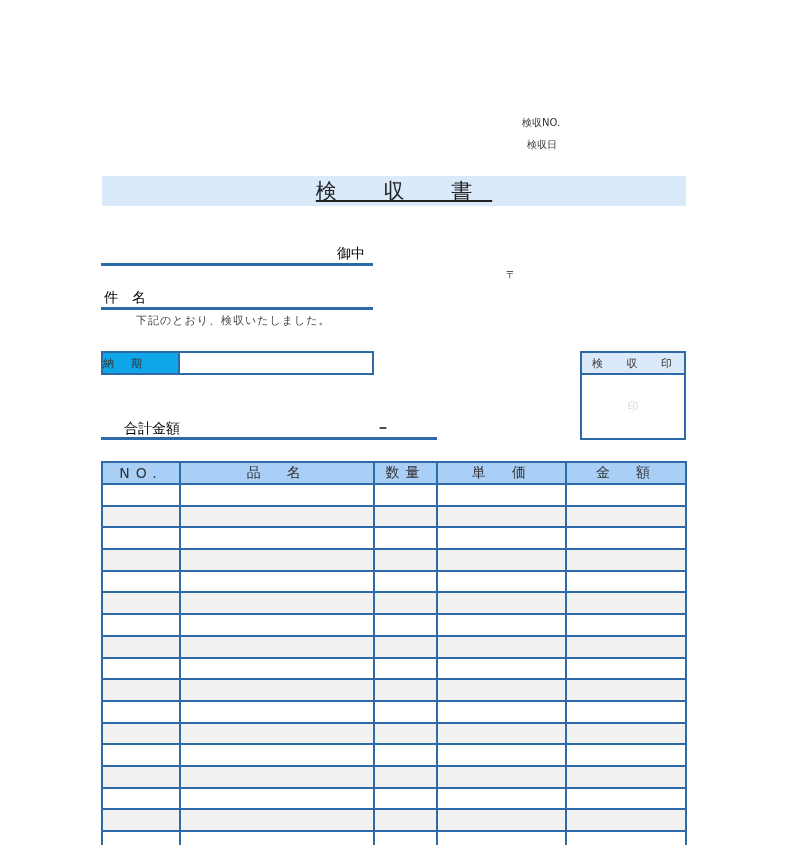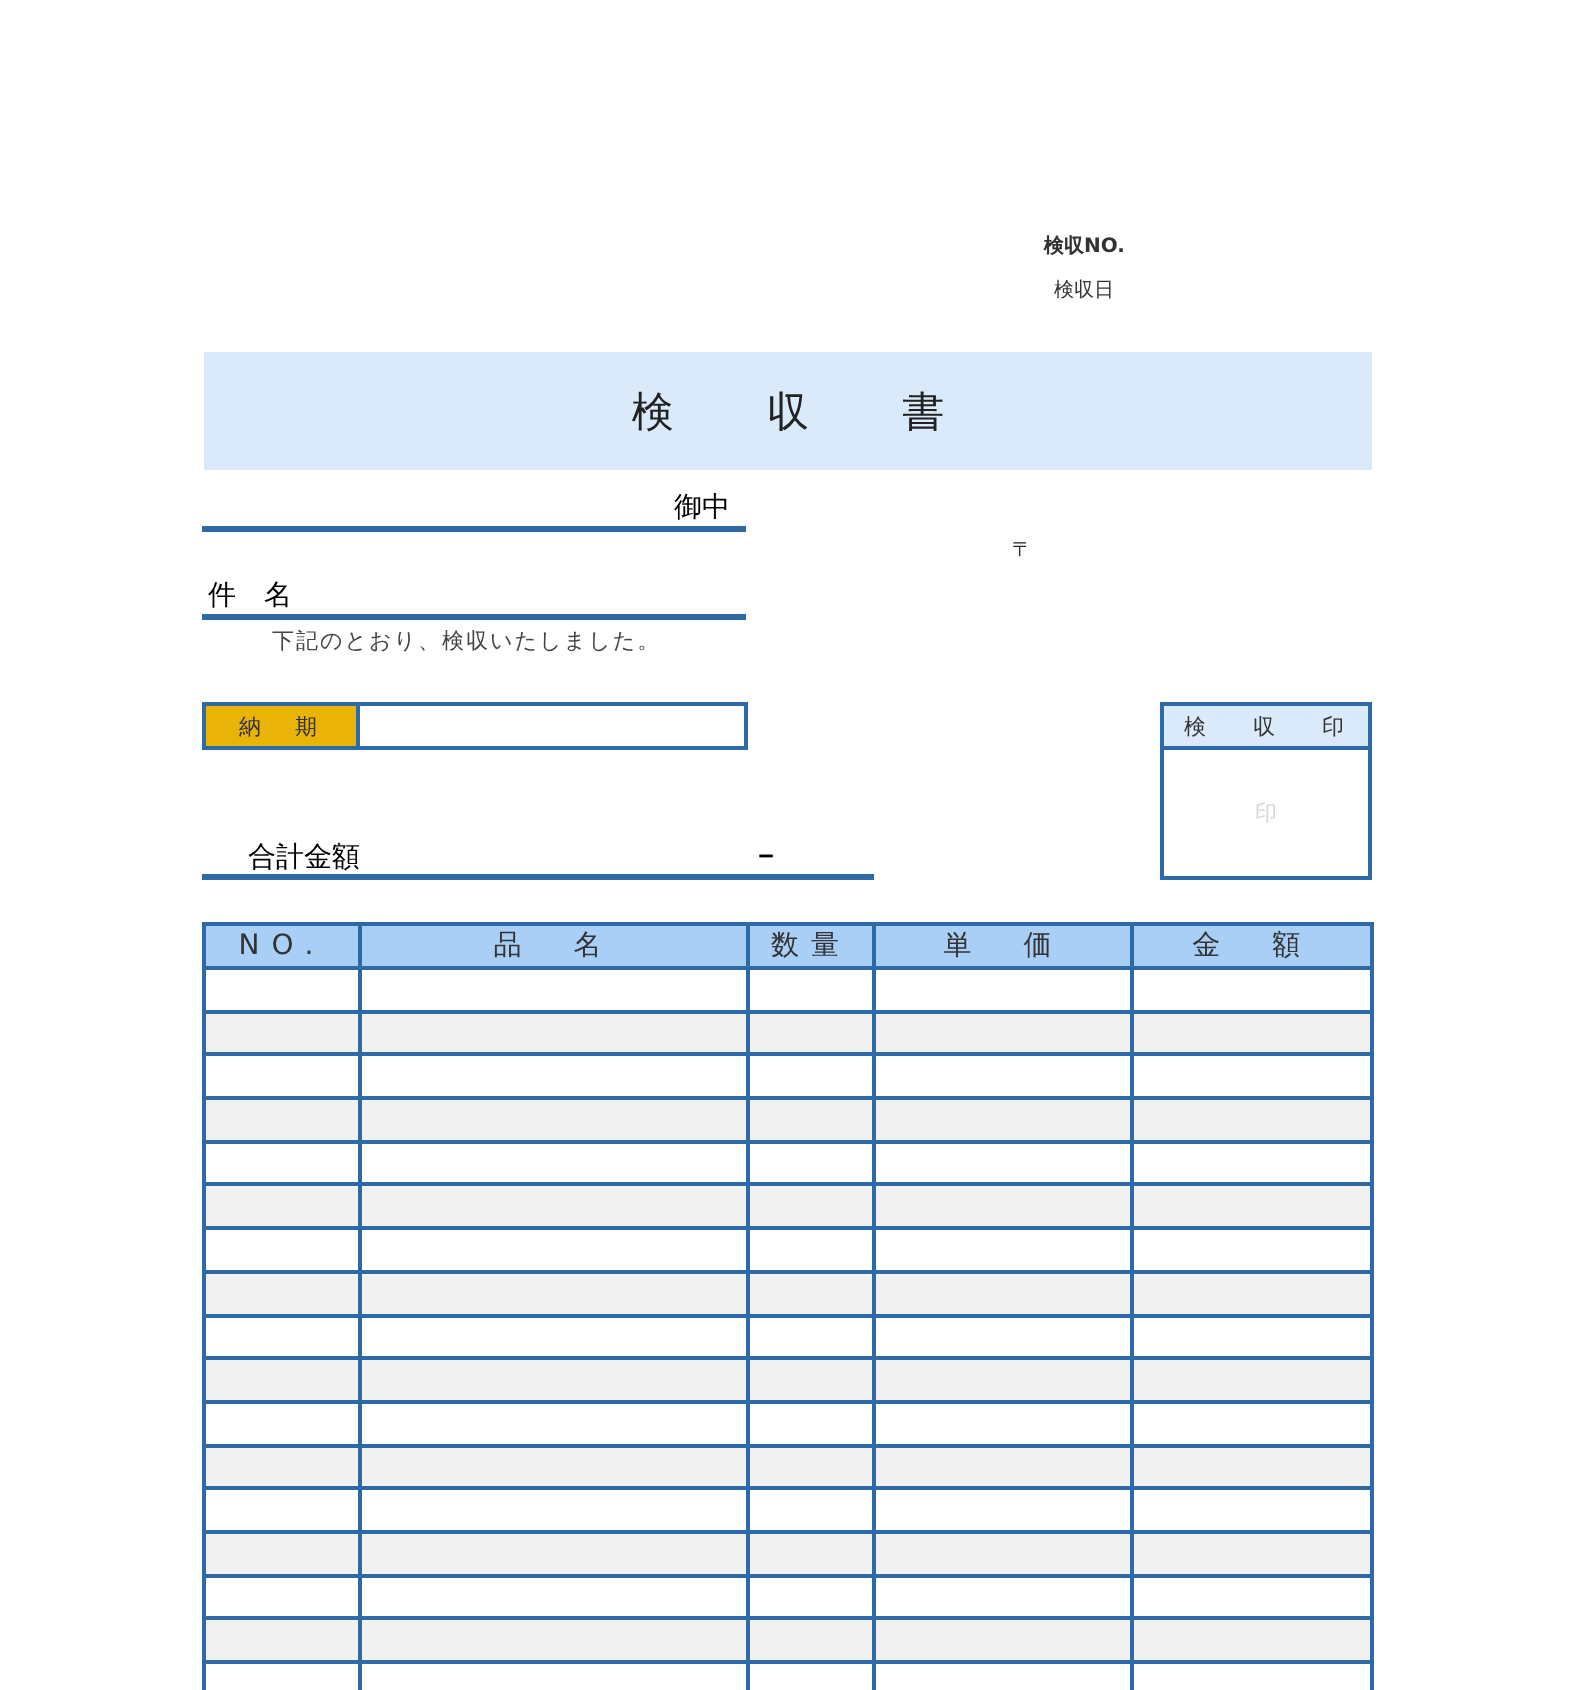--- a/index.html
+++ b/index.html
@@ -1,43 +1,43 @@
 <!DOCTYPE html>
 <html><head>
 <meta charset="utf-8">
 <style>
   html, body { margin:0; padding:0; background:#ffffff; }
   body { width:789px; height:845px; overflow:hidden; position:relative;
          font-family:"DejaVu Sans", "Liberation Sans", sans-serif; color:#222; }
   .abs { position:absolute; }
   .meta-label { font-size:10px; color:#333; letter-spacing:0; }
-  .title-bar { left:102px; top:176px; width:584px; height:59px; background:#dbeafb;
-               display:flex; align-items:center; justify-content:center; }
+  .title-bar { left:102px; top:176px; width:584px; height:30px; background:#dbeafb;
+               display:flex; align-items:center; justify-content:center;text-decoration:underline; }
   .title-text { font-family:"DejaVu Serif", "Liberation Serif", serif; font-size:21px;
                 color:#222; letter-spacing:20px; padding-left:20px; }
   .uline { position:absolute; height:3px; background:#2e6aa8; }
   .bold-label { font-weight:normal; font-size:14px; color:#000; }
   .note { font-size:11px; color:#444; letter-spacing:1px; }
   .postal { font-size:10px; color:#222; }
   table { border-collapse:collapse; position:absolute; }
   td, th { border:2px solid #2e6aa8; padding:0; font-weight:normal; }
   .info td { height:20px; font-size:11px; }
-  .info .lbl { width:75px; background:#eab308; text-align:center; color:#333; letter-spacing:3px;margin-left:28px; }
+  .info .lbl { width:75px; background:#0ea5e9; text-align:left; color:#333; letter-spacing:3px;margin-left:28px; }
   .info .val { width:192px; background:#fff; }
   .stamp th { background:#dbeafb; height:20px; font-size:11px; color:#333; letter-spacing:10px; padding-left:8px; }
   .stamp td { height:63px; width:102px; text-align:center; vertical-align:middle; color:#d6d6d6; font-size:11px; }
   .items th { background:#a9cff7; height:20px; font-size:14px; color:#333; letter-spacing:6px; }
   .items td { height:19.7px; }
   .items tr.alt td { background:#f1f1f1; }
   .dash { font-size:14px; font-weight:bold; color:#000; }
 </style>
 </head>
 <body>
 
-<div class="abs meta-label" style="left:522px; top:116px;font-weight:bold;">検収NO.</div>
+<div class="abs meta-label" style="left:522px; top:116px;">検収NO.</div>
 <div class="abs meta-label" style="left:527px; top:138px;">検収日</div>
 
 <div class="abs title-bar">
   <span class="title-text">検 収 書</span>
 </div>
 
 <div class="abs bold-label" style="left:337px; top:245px;">御中</div>
 <div class="uline" style="left:101px; top:263px; width:272px;"></div>
 
 <div class="abs postal" style="left:506px; top:268px;">〒</div>

